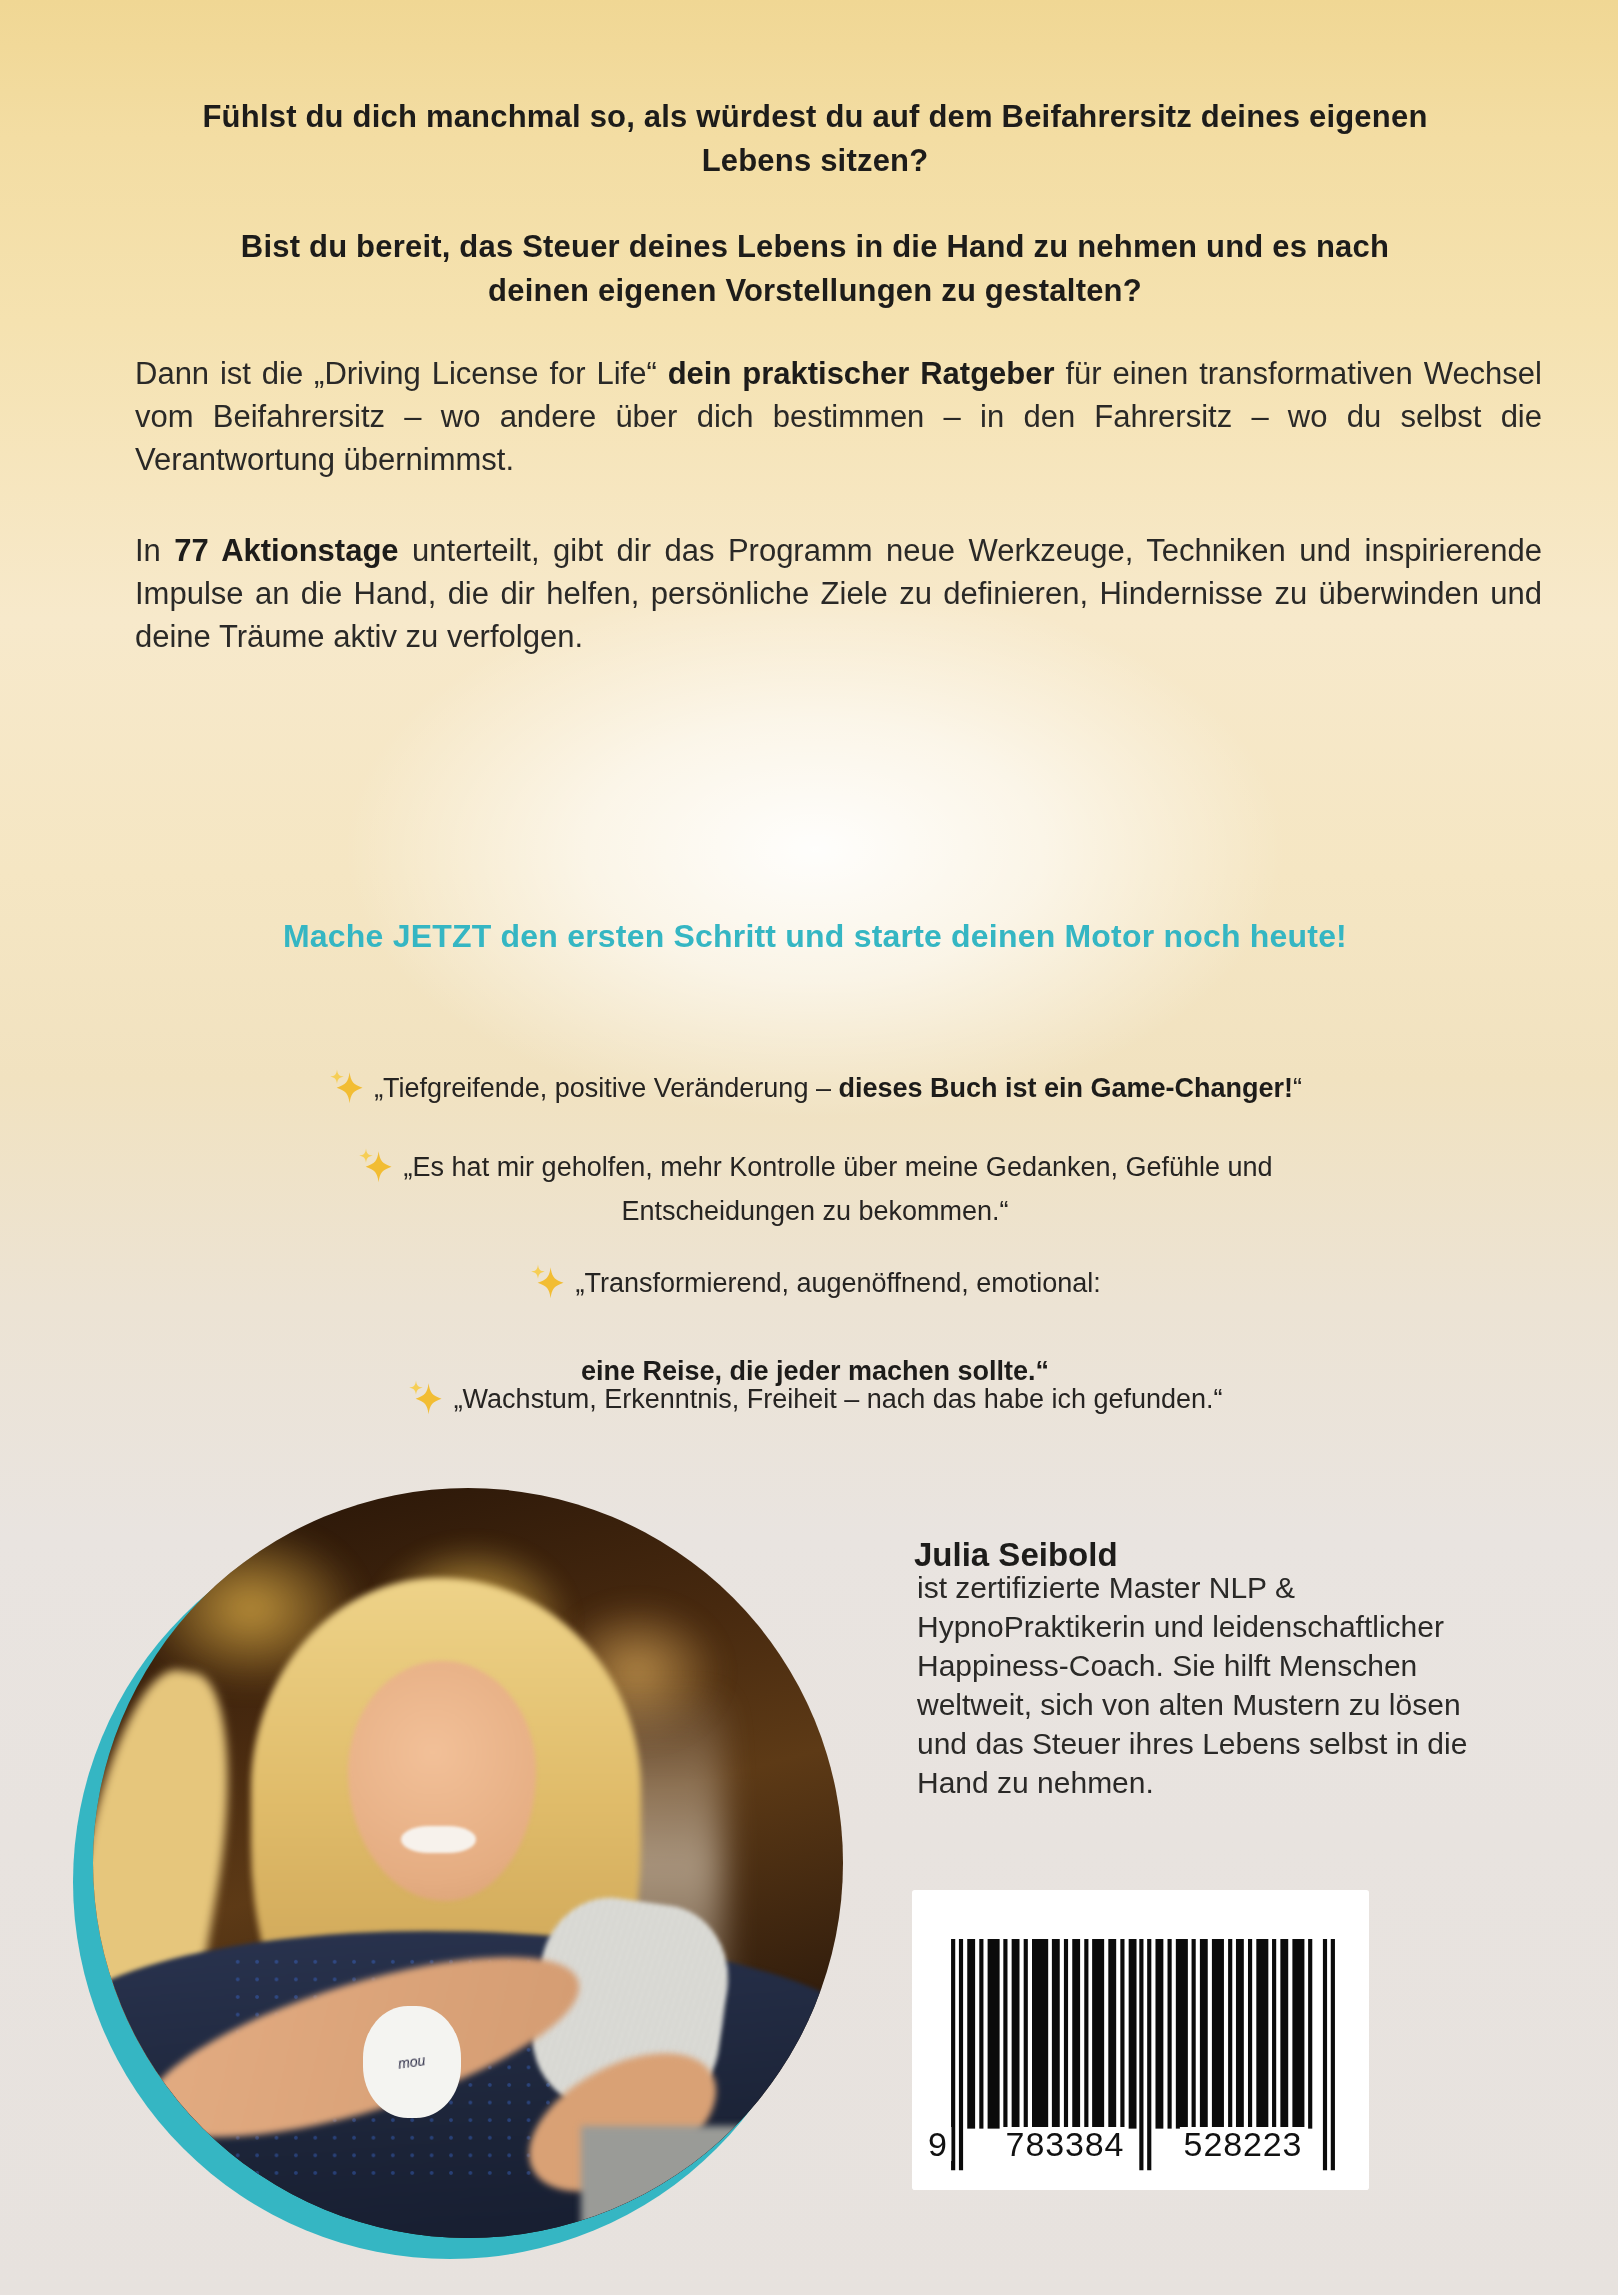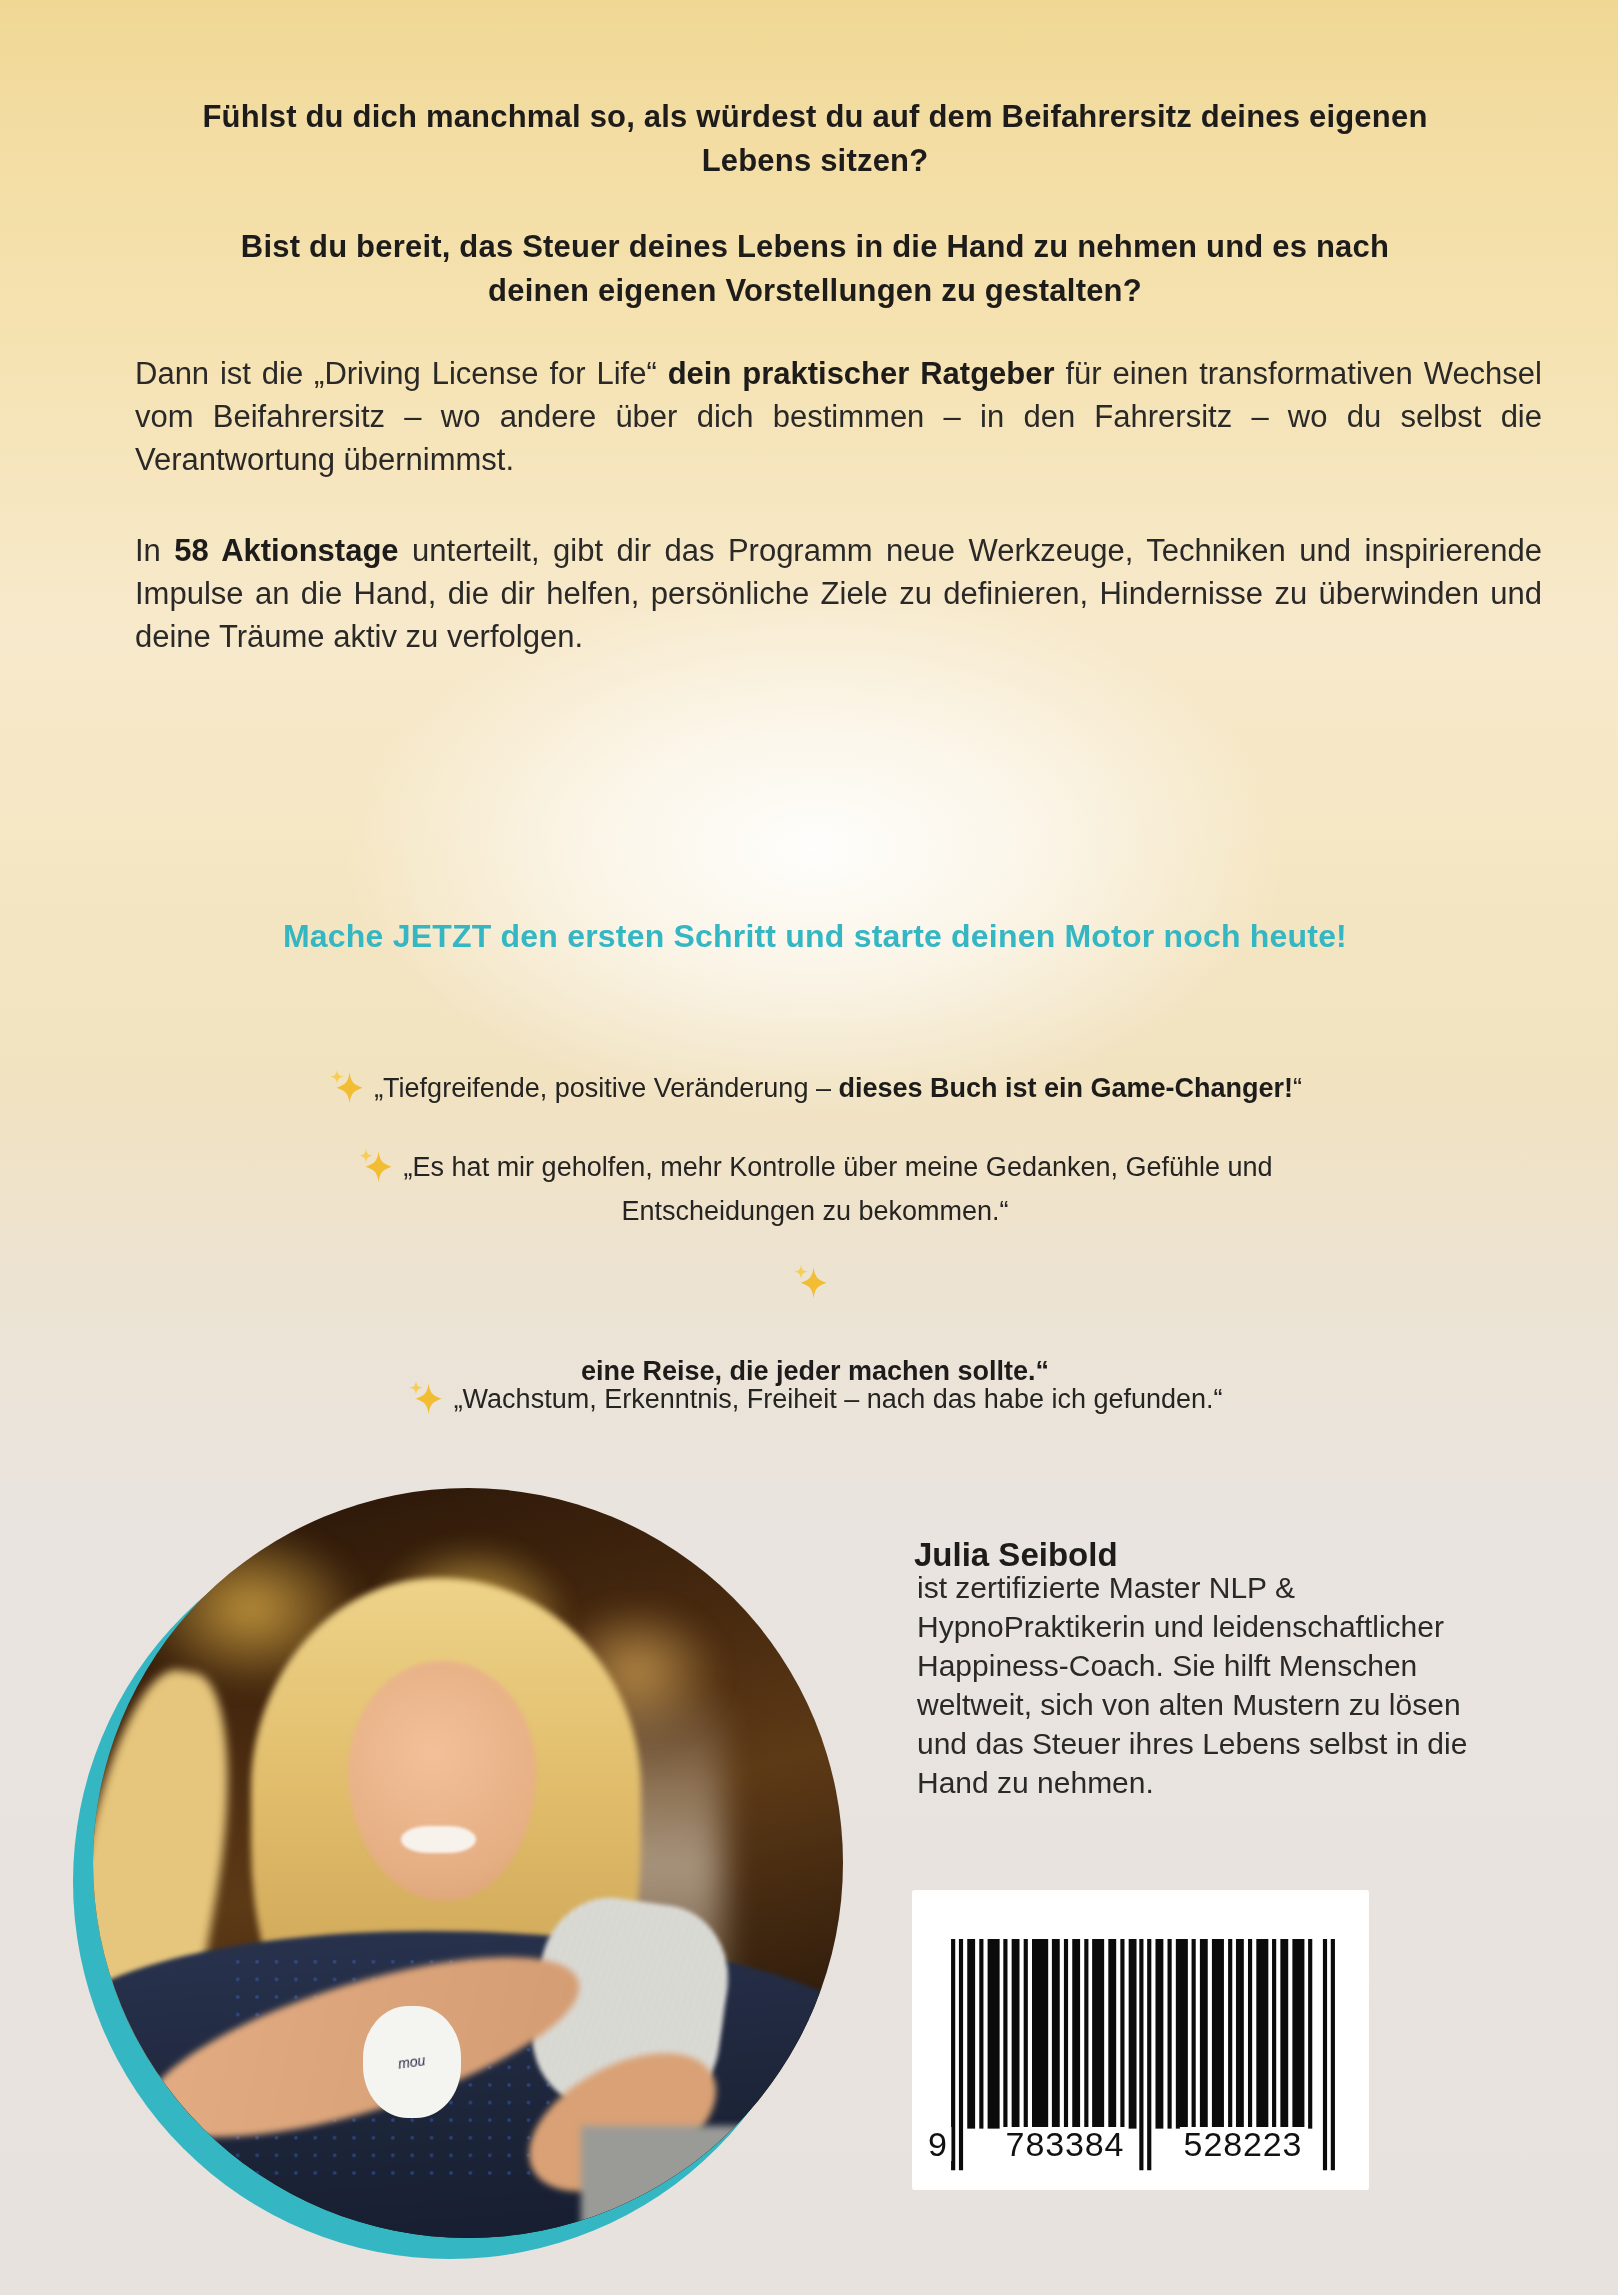--- a/index.html
+++ b/index.html
@@ -89,21 +89,21 @@
 Lebens sitzen?</div>
 
   <div class="abs center headline" style="top:225px;">Bist du bereit, das Steuer deines Lebens in die Hand zu nehmen und es nach
 deinen eigenen Vorstellungen zu gestalten?</div>
 
   <div class="abs bodytext justify" style="top:352px;left:135px;width:1407px;">
     <span>Dann ist die „Driving License for Life“ </span><b>dein praktischer Ratgeber</b><span> für einen transformativen Wechsel vom Beifahrersitz – wo andere über dich bestimmen – in den Fahrersitz – wo du selbst die Verantwortung übernimmst.</span>
   </div>
 
   <div class="abs bodytext justify" style="top:529px;left:135px;width:1407px;">
-    <span>In </span><b>58 Aktionstage</b><span> unterteilt, gibt dir das Programm neue Werkzeuge, Techniken und inspirierende Impulse an die Hand, die dir helfen, persönliche Ziele zu definieren, Hindernisse zu überwinden und deine Träume aktiv zu verfolgen.</span>
+    <span>In </span><b>77 Aktionstage</b><span> unterteilt, gibt dir das Programm neue Werkzeuge, Techniken und inspirierende Impulse an die Hand, die dir helfen, persönliche Ziele zu definieren, Hindernisse zu überwinden und deine Träume aktiv zu verfolgen.</span>
   </div>
 
 
   <div class="abs center cta" style="top:914px;">Mache JETZT den ersten Schritt und starte deinen Motor noch heute!</div>
 
   <div class="abs center testimonial" style="top:1022px;">
     <span class="sparkle"><svg viewBox="0 0 100 100" width="36" height="36">
           <path d="M60 12 C63.5 39 70.5 46 96 55 C70.5 64 63.5 71 60 98 C56.5 71 49.5 64 24 55 C49.5 46 56.5 39 60 12 Z" fill="#f2bd33"></path>
           <path d="M25 4 C26.8 18 30.5 21.7 44 24 C30.5 26.3 26.8 30 25 44 C23.2 30 19.5 26.3 6 24 C19.5 21.7 23.2 18 25 4 Z" fill="#f6ce55"></path>
         </svg></span><span>„Tiefgreifende, positive Veränderung – </span><b>dieses Buch ist ein Game-Changer!</b><span>“</span>
@@ -114,21 +114,21 @@
           <path d="M60 12 C63.5 39 70.5 46 96 55 C70.5 64 63.5 71 60 98 C56.5 71 49.5 64 24 55 C49.5 46 56.5 39 60 12 Z" fill="#f2bd33"></path>
           <path d="M25 4 C26.8 18 30.5 21.7 44 24 C30.5 26.3 26.8 30 25 44 C23.2 30 19.5 26.3 6 24 C19.5 21.7 23.2 18 25 4 Z" fill="#f6ce55"></path>
         </svg></span><span>„Es hat mir geholfen, mehr Kontrolle über meine Gedanken, Gefühle und
 Entscheidungen zu bekommen.“</span>
   </div>
 
   <div class="abs center testimonial" style="top:1217px;">
     <span class="sparkle"><svg viewBox="0 0 100 100" width="36" height="36">
           <path d="M60 12 C63.5 39 70.5 46 96 55 C70.5 64 63.5 71 60 98 C56.5 71 49.5 64 24 55 C49.5 46 56.5 39 60 12 Z" fill="#f2bd33"></path>
           <path d="M25 4 C26.8 18 30.5 21.7 44 24 C30.5 26.3 26.8 30 25 44 C23.2 30 19.5 26.3 6 24 C19.5 21.7 23.2 18 25 4 Z" fill="#f6ce55"></path>
-        </svg></span><br>
+        </svg></span><span>„Transformierend, augenöffnend, emotional:</span><br>
     <b>eine Reise, die jeder machen sollte.“</b>
   </div>
 
   <div class="abs center testimonial" style="top:1333px;">
     <span class="sparkle"><svg viewBox="0 0 100 100" width="36" height="36">
           <path d="M60 12 C63.5 39 70.5 46 96 55 C70.5 64 63.5 71 60 98 C56.5 71 49.5 64 24 55 C49.5 46 56.5 39 60 12 Z" fill="#f2bd33"></path>
           <path d="M25 4 C26.8 18 30.5 21.7 44 24 C30.5 26.3 26.8 30 25 44 C23.2 30 19.5 26.3 6 24 C19.5 21.7 23.2 18 25 4 Z" fill="#f6ce55"></path>
         </svg></span><span>„Wachstum, Erkenntnis, Freiheit – nach das habe ich gefunden.“</span>
   </div>
 

